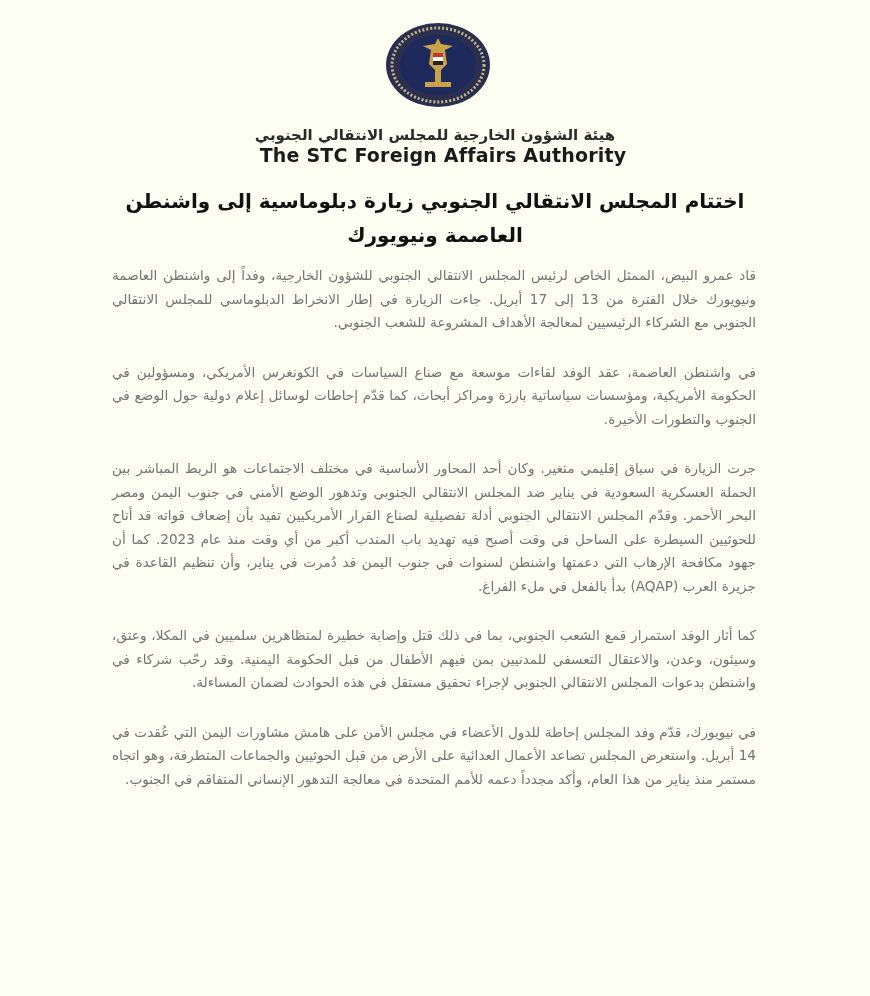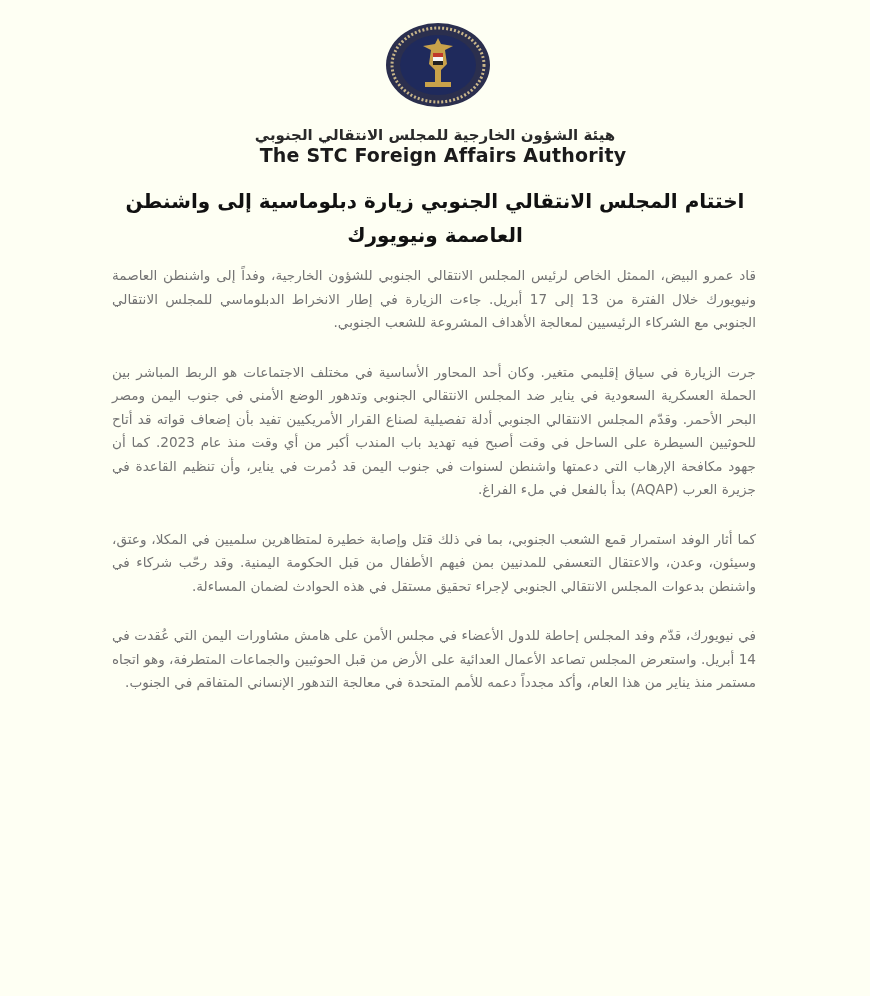--- a/index.html
+++ b/index.html
@@ -103,18 +103,19 @@
     </svg>
   </div>
 
   <div class="org-ar">هيئة الشؤون الخارجية للمجلس الانتقالي الجنوبي</div>
   <div class="org-en">The STC Foreign Affairs Authority</div>
 
   <h1 class="headline" style="margin:0;">اختتام المجلس الانتقالي الجنوبي زيارة دبلوماسية إلى واشنطن العاصمة ونيويورك</h1>
 
   <div class="body">
     <p class="para">قاد عمرو البيض، الممثل الخاص لرئيس المجلس الانتقالي الجنوبي للشؤون الخارجية، وفداً إلى واشنطن العاصمة ونيويورك خلال الفترة من 13 إلى 17 أبريل. جاءت الزيارة في إطار الانخراط الدبلوماسي للمجلس الانتقالي الجنوبي مع الشركاء الرئيسيين لمعالجة الأهداف المشروعة للشعب الجنوبي.</p>
+    <p class="para">في واشنطن العاصمة، عقد الوفد لقاءات موسعة مع صناع السياسات في الكونغرس الأمريكي، ومسؤولين في الحكومة الأمريكية، ومؤسسات سياساتية بارزة ومراكز أبحاث، كما قدّم إحاطات لوسائل إعلام دولية حول الوضع في الجنوب والتطورات الأخيرة.</p>
     <p class="para">جرت الزيارة في سياق إقليمي متغير. وكان أحد المحاور الأساسية في مختلف الاجتماعات هو الربط المباشر بين الحملة العسكرية السعودية في يناير ضد المجلس الانتقالي الجنوبي وتدهور الوضع الأمني في جنوب اليمن ومصر البحر الأحمر. وقدّم المجلس الانتقالي الجنوبي أدلة تفصيلية لصناع القرار الأمريكيين تفيد بأن إضعاف قواته قد أتاح للحوثيين السيطرة على الساحل في وقت أصبح فيه تهديد باب المندب أكبر من أي وقت منذ عام 2023. كما أن جهود مكافحة الإرهاب التي دعمتها واشنطن لسنوات في جنوب اليمن قد دُمرت في يناير، وأن تنظيم القاعدة في جزيرة العرب (AQAP) بدأ بالفعل في ملء الفراغ.</p>
     <p class="para">كما أثار الوفد استمرار قمع الشعب الجنوبي، بما في ذلك قتل وإصابة خطيرة لمتظاهرين سلميين في المكلا، وعتق، وسيئون، وعدن، والاعتقال التعسفي للمدنيين بمن فيهم الأطفال من قبل الحكومة اليمنية. وقد رحّب شركاء في واشنطن بدعوات المجلس الانتقالي الجنوبي لإجراء تحقيق مستقل في هذه الحوادث لضمان المساءلة.</p>
     <p class="para">في نيويورك، قدّم وفد المجلس إحاطة للدول الأعضاء في مجلس الأمن على هامش مشاورات اليمن التي عُقدت في 14 أبريل. واستعرض المجلس تصاعد الأعمال العدائية على الأرض من قبل الحوثيين والجماعات المتطرفة، وهو اتجاه مستمر منذ يناير من هذا العام، وأكد مجدداً دعمه للأمم المتحدة في معالجة التدهور الإنساني المتفاقم في الجنوب.</p>
   </div>
 
 </div>
 
 </body></html>

